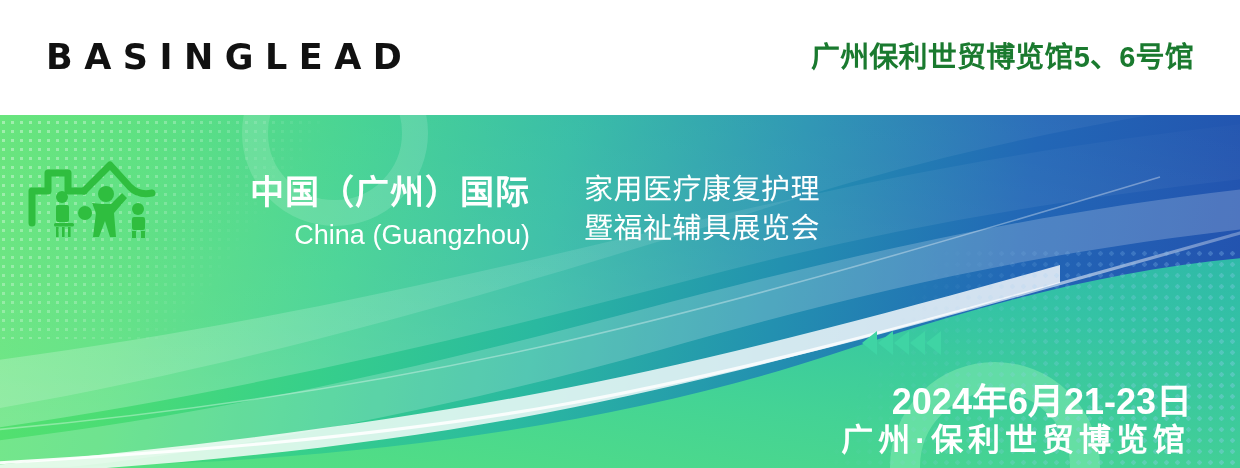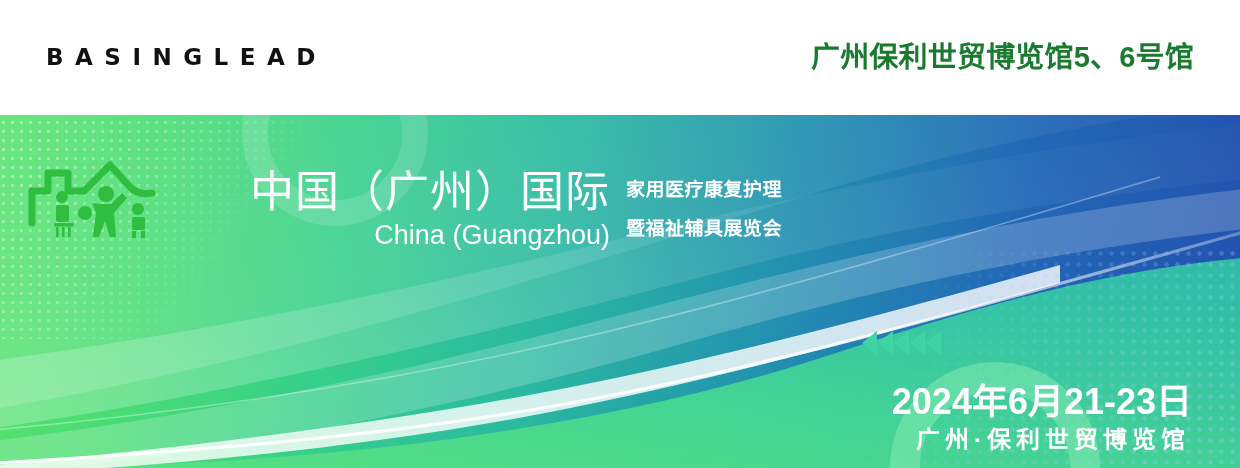--- a/index.html
+++ b/index.html
@@ -31,21 +31,21 @@
     width: 1240px;
     height: 115px;
     background: #ffffff;
   }
 
   .brand-logo {
     position: absolute;
     left: 46px;
     top: 36px;
     font-family: "DejaVu Sans", "Liberation Sans", sans-serif;
-    font-size: 23px;
+    font-size: 35px;
     font-weight: 600;
     letter-spacing: 11.5px;
     color: #111111;
     line-height: 42px;
     white-space: nowrap;
   }
 
   .venue-note {
     position: absolute;
     right: 46px;
@@ -131,22 +131,22 @@
   }
 
   .title-left {
     display: flex;
     flex-direction: column;
     align-items: flex-end;
     padding-top: 2px;
   }
 
   .title-cn-main {
-    font-size: 44px;
-    font-weight: 400;
+    font-size: 34px;
+    font-weight: 700;
     color: #ffffff;
     line-height: 46px;
     letter-spacing: 1px;
     white-space: nowrap;
   }
 
   .title-en {
     margin-top: 3px;
     font-size: 27px;
     font-weight: 400;
@@ -158,26 +158,27 @@
 
   .title-right {
     margin-left: 16px;
     padding-top: 3px;
     display: flex;
     flex-direction: column;
   }
 
   .title-cn-sub-1,
   .title-cn-sub-2 {
-    font-size: 19px;
-    font-weight: 700;
+    font-size: 29px;
+    font-weight: 400;
     color: #ffffff;
     line-height: 39px;
     letter-spacing: 0.5px;
     white-space: nowrap;
+    margin-left: 38px;
   }
 
   
   .arrow-row {
     position: absolute;
     left: 862px;
     top: 216px;
     display: flex;
     gap: 1px;
   }
@@ -201,21 +202,21 @@
   .date-line {
     font-size: 36px;
     font-weight: 700;
     color: #ffffff;
     line-height: 44px;
     white-space: nowrap;
     letter-spacing: 0px;
   }
 
   .venue-line {
-    font-size: 24px;
+    font-size: 32px;
     font-weight: 700;
     color: #ffffff;
     line-height: 32px;
     white-space: nowrap;
     letter-spacing: 5px;
     padding-right: 2px;
   }
 </style>
 </head>
 <body>

